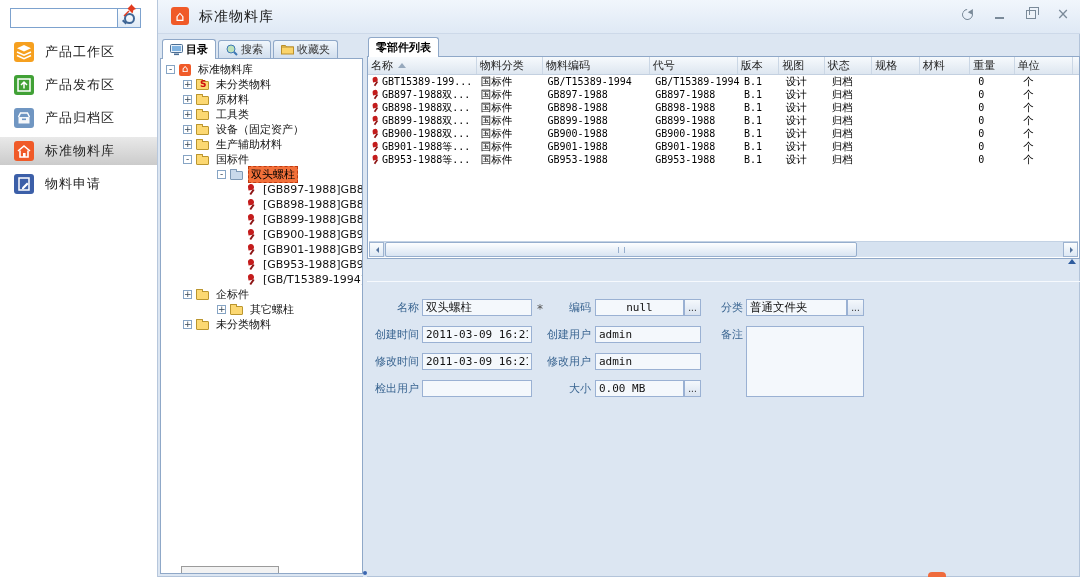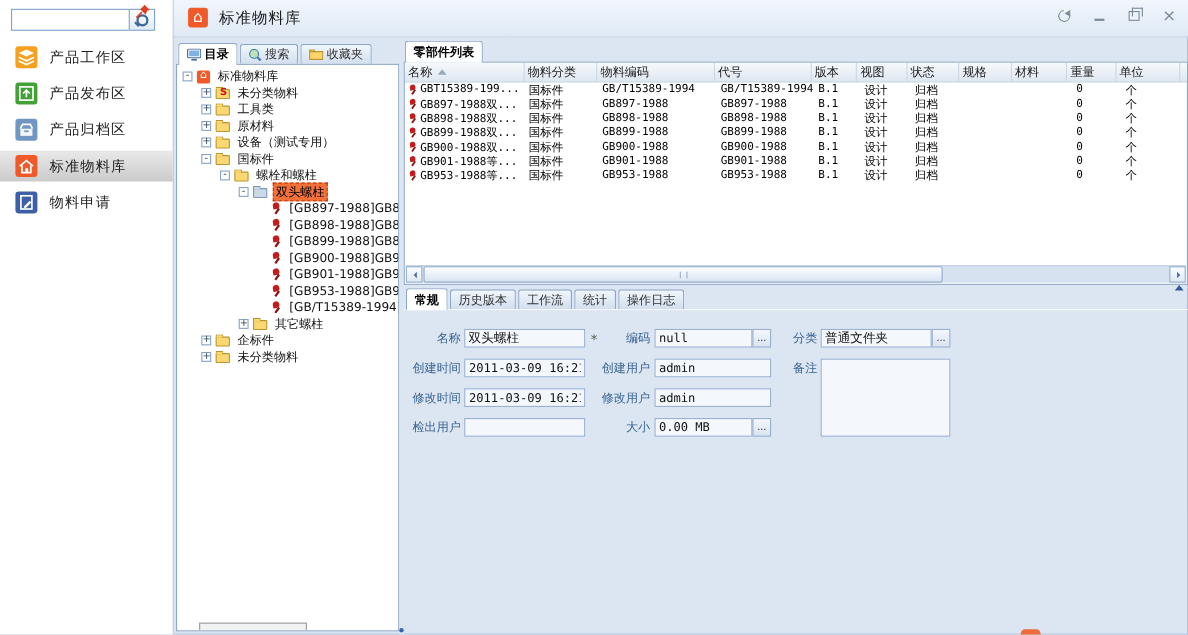--- a/index.html
+++ b/index.html
@@ -246,41 +246,41 @@
           <span class="lbl">标准物料库</span>
         </div>
       <div class="ti d1">
           <span class="exp plus"></span>
           <span class="fold s"></span>
           <span class="lbl">未分类物料</span>
         </div>
       <div class="ti d1">
           <span class="exp plus"></span>
           <span class="fold"></span>
+          <span class="lbl">原材料</span>
+        </div>
+      <div class="ti d1">
+          <span class="exp plus"></span>
+          <span class="fold"></span>
           <span class="lbl">工具类</span>
         </div>
       <div class="ti d1">
           <span class="exp plus"></span>
           <span class="fold"></span>
-          <span class="lbl">原材料</span>
-        </div>
-      <div class="ti d1">
-          <span class="exp plus"></span>
-          <span class="fold"></span>
-          <span class="lbl">设备（测试专用）</span>
+          <span class="lbl">设备（固定资产）</span>
+        </div>
+      <div class="ti d1">
+          <span class="exp plus"></span>
+          <span class="fold"></span>
+          <span class="lbl">生产辅助材料</span>
         </div>
       <div class="ti d1">
           <span class="exp minus"></span>
           <span class="fold"></span>
           <span class="lbl">国标件</span>
-        </div>
-      <div class="ti d2">
-          <span class="exp minus"></span>
-          <span class="fold"></span>
-          <span class="lbl">螺栓和螺柱</span>
         </div>
       <div class="ti d3 sel">
           <span class="exp minus"></span>
           <span class="fold open"></span>
           <span class="lbl">双头螺柱</span>
         </div>
       <div class="ti d4">
           <span class="sp"></span>
           <span class="pinicon"></span>
           <span class="lbl">[GB897-1988]GB897-1</span>
@@ -308,29 +308,29 @@
       <div class="ti d4">
           <span class="sp"></span>
           <span class="pinicon"></span>
           <span class="lbl">[GB953-1988]GB953-1</span>
         </div>
       <div class="ti d4">
           <span class="sp"></span>
           <span class="pinicon"></span>
           <span class="lbl">[GB/T15389-1994]GBT</span>
         </div>
+      <div class="ti d1">
+          <span class="exp plus"></span>
+          <span class="fold"></span>
+          <span class="lbl">企标件</span>
+        </div>
       <div class="ti d3">
           <span class="exp plus"></span>
           <span class="fold"></span>
           <span class="lbl">其它螺柱</span>
-        </div>
-      <div class="ti d1">
-          <span class="exp plus"></span>
-          <span class="fold"></span>
-          <span class="lbl">企标件</span>
         </div>
       <div class="ti d1">
           <span class="exp plus"></span>
           <span class="fold"></span>
           <span class="lbl">未分类物料</span>
         </div>
       <div class="bottom-chip"></div>
     </div>
   </section>
 
@@ -501,45 +501,28 @@
           </div>
         <div class="sb-thumb"></div>
         <div class="sb-btn right">
             <span class="arr"></span>
           </div>
       </div>
     </div>
 
     <div class="collapse-arrow"></div>
 
-    <div class="detail-tabs">
-      <div class="tab active">
-          <span>常规</span>
-        </div>
-      <div class="tab">
-          <span>历史版本</span>
-        </div>
-      <div class="tab">
-          <span>工作流</span>
-        </div>
-      <div class="tab">
-          <span>统计</span>
-        </div>
-      <div class="tab">
-          <span>操作日志</span>
-        </div>
-    </div>
 
     <div class="form-area">
 
       <span class="flabel" style="left:7px;top:17px;width:45px">名称</span>
       <input class="finput zhv" style="left: 55px; top: 17px; width: 110px;" value="双头螺柱">
       <span class="fstar" style="left:170px;top:20px">*</span>
       <span class="flabel" style="left:179px;top:17px;width:45px">编码</span>
-      <input class="finput" style="left: 228px; top: 17px; width: 89px;" value="null">
+      <input class="finput" style="left: 228px; top: 17px; width: 89px; text-align: center;" value="null">
       <button class="fbtn" style="left:317px;top:17px">...</button>
       <span class="flabel" style="left:334px;top:17px;width:42px">分类</span>
       <input class="finput zhv" style="left: 379px; top: 17px; width: 101px;" value="普通文件夹">
       <button class="fbtn" style="left:480px;top:17px">...</button>
 
       <span class="flabel" style="left:7px;top:44px;width:45px">创建时间</span>
       <input class="finput" style="left: 55px; top: 44px; width: 110px;" value="2011-03-09 16:21:30">
       <span class="flabel" style="left:179px;top:44px;width:45px">创建用户</span>
       <input class="finput" style="left: 228px; top: 44px; width: 106px;" value="admin">
       <span class="flabel" style="left:334px;top:44px;width:42px">备注</span>

